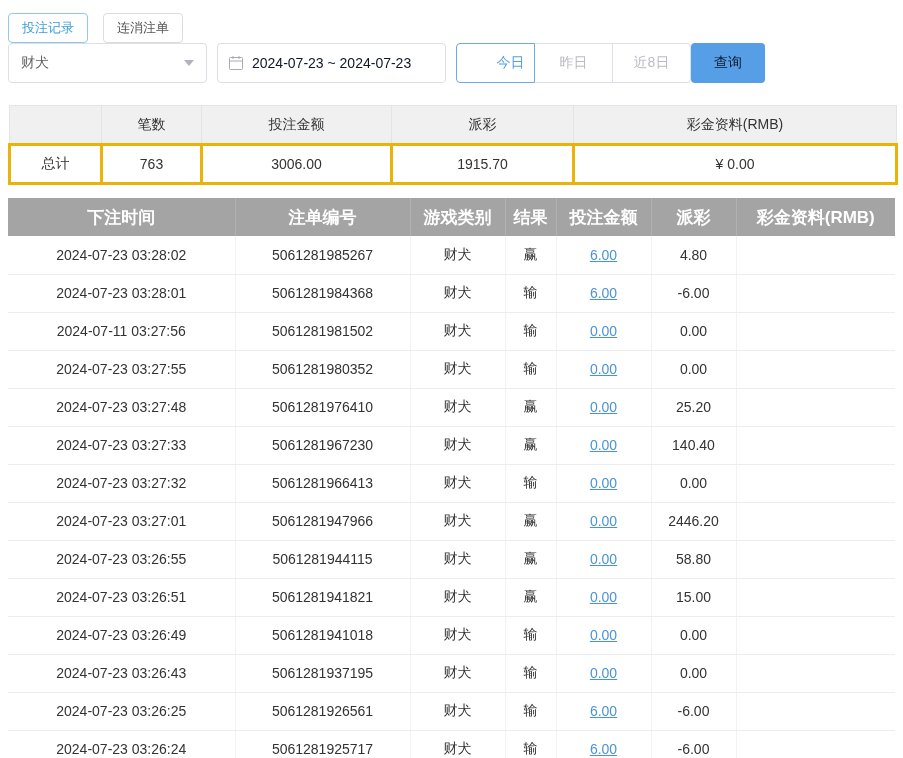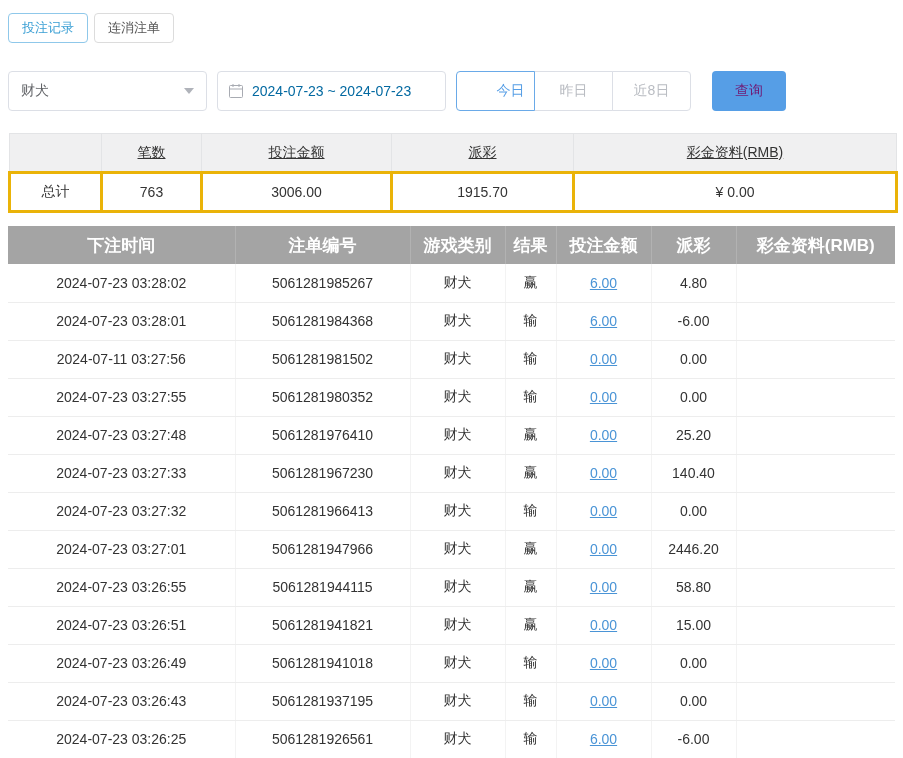--- a/index.html
+++ b/index.html
@@ -1,52 +1,52 @@
 <!DOCTYPE html>
 <html><head>
 <meta charset="utf-8">
 <style>
   * { margin:0; padding:0; box-sizing:border-box; }
   html, body { width:903px; height:758px; overflow:hidden; background:#fff;
     font-family:"Liberation Sans", sans-serif; color:#333; }
   .page { padding:13px 8px 0 8px; }
 
   
-  .tabs-row { display:flex; gap:6px; margin-bottom:28px; }
+  .tabs-row { display:flex; gap:15px; margin-bottom:0; }
   .tab { height:30px; padding:0 13px; border-radius:4px; background:#fff;
     font-size:13px; cursor:pointer; font-family:inherit; }
   .tab.active { border:1px solid #8fc8ea; color:#3a9fd4; }
   .tab.inactive { border:1px solid #dcdcdc; color:#555; }
 
   
   .filter-row { display:flex; align-items:center; margin-bottom:22px; }
   .select { width:199px; height:40px; border:1px solid #dcdfe6; border-radius:4px;
     display:flex; align-items:center; justify-content:space-between;
     padding:0 12px; font-size:14px; color:#606266; cursor:pointer; background:#fff; }
   .caret { width:0; height:0; border-left:5px solid transparent;
     border-right:5px solid transparent; border-top:6px solid #b0b3ba; }
   .date-picker { margin-left:10px; width:229px; height:40px; border:1px solid #dcdfe6;
     border-radius:4px; display:flex; align-items:center; gap:8px; padding:0 10px;
-    font-size:14px; color:#0369a1; cursor:pointer; background:#fff; }
+    font-size:14px; color:#0f172a; cursor:pointer; background:#fff; }
   .btn-group { display:flex; margin-left:10px; }
   .qbtn { width:79px; height:40px; background:#fff; border:1px solid #dcdfe6;
     font-size:14px; color:#b9bcc2; cursor:pointer; margin-left:-1px; position:relative;
     font-family:inherit; }
   .qbtn:first-child { border-radius:4px 0 0 4px; margin-left:0; }
   .qbtn:last-child { border-radius:0 4px 4px 0; }
   .qbtn.active { border-color:#6aaae8; color:#569ee6; z-index:1;padding-left:30px; }
-  .search-btn { margin-left:21px; width:74px; height:40px; background:#569ee6;
-    color:#701a75; border:none; border-radius:4px; font-size:14px; cursor:pointer;
+  .search-btn { margin-left:0; width:74px; height:40px; background:#569ee6;
+    color:#0f172a; border:none; border-radius:4px; font-size:14px; cursor:pointer;
     font-family:inherit; }
 
   
   table { border-collapse:collapse; table-layout:fixed; width:887px; }
   .summary-table { margin-bottom:13px; }
   .summary-table th { background:#f0f0f1; height:39px; font-size:14px; font-weight:400;
-    color:#333; text-align:center; border:1px solid #e3e4e6;text-decoration:underline; }
+    color:#333; text-align:center; border:1px solid #e3e4e6; }
   .summary-table td { background:#fff; height:39px; font-size:14px; color:#333;
     text-align:center; border:3px solid #eab308; }
 
   
   .bet-table thead th { background:#a4a4a4; color:#fff; height:38px; font-size:17px;
     font-weight:700; text-align:center; border-right:1px solid #b2b2b2; }
   .bet-table thead th:last-child { border-right:none; }
   .bet-table tbody td { height:38px; text-align:center; font-size:14px; color:#333;
     background:#fff; border-bottom:1px solid #ededed; border-right:1px solid #f3f3f3; }
   .bet-table tbody td:last-child { border-right:none; }

